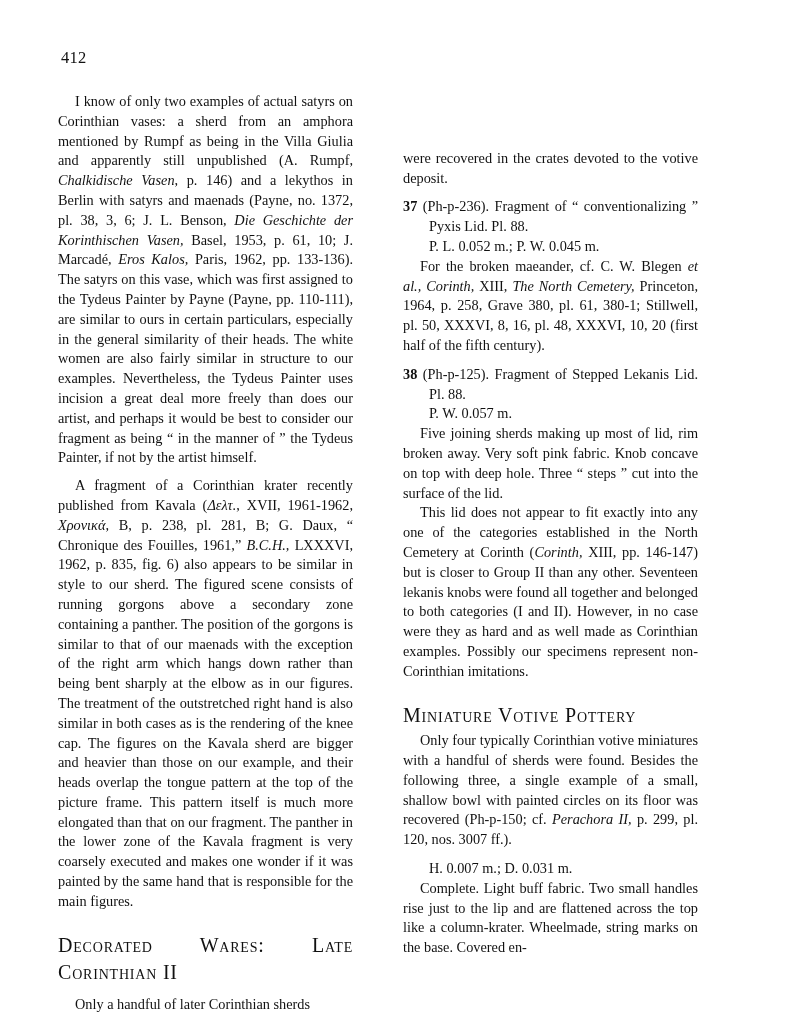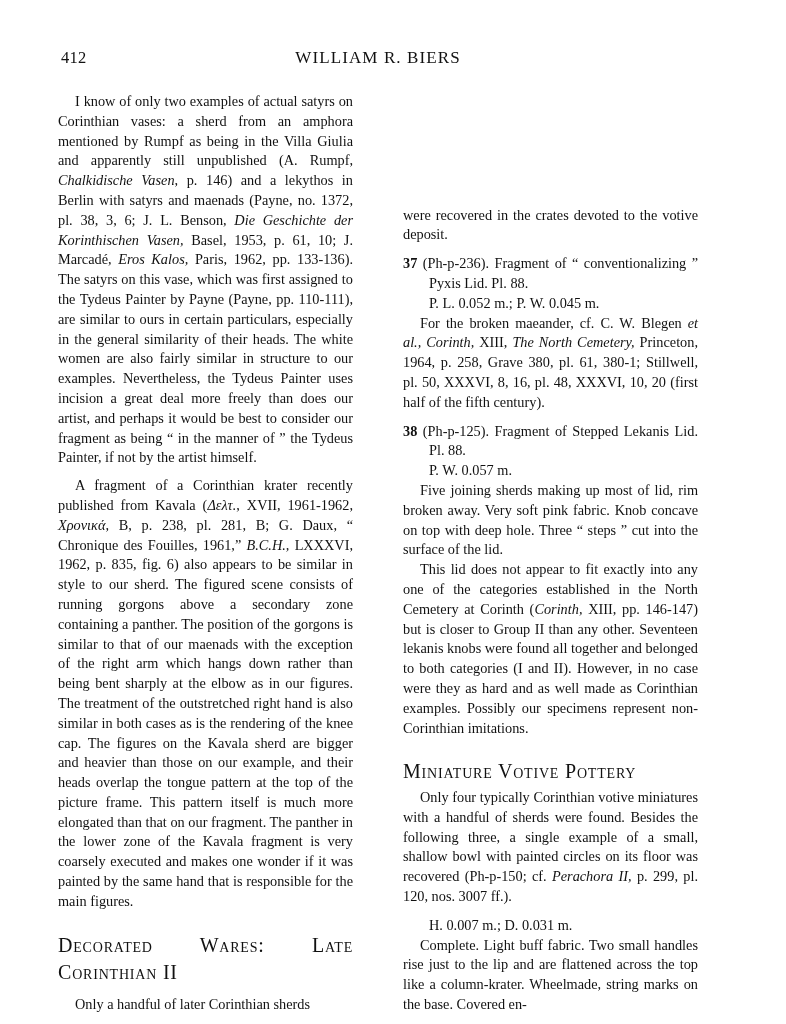--- a/index.html
+++ b/index.html
@@ -37,21 +37,21 @@
   .head-title {
     text-align: center;
     font-size: 17px;
     letter-spacing: 1.1px;
     font-variant: small-caps;
     text-transform: uppercase;
   }
   .columns {
     display: flex;
     gap: 50px;
-    align-items: flex-end;
+    align-items: center;
   }
   .col {
     width: 320px;
     font-size: 14.3px;
     line-height: 1.385;
     text-align: justify;
     hyphens: none;
   }
   p {
     margin: 0;
@@ -86,21 +86,20 @@
     margin-top: 8px;
   }
 </style>
 </head>
 <body>
 
 <div class="page">
 
   <div class="running-head">
     <span class="folio">412</span>
-    <div class="head-title">WILLIAM R. BIERS</div>
   </div>
 
   <div class="columns">
 
     <div class="col">
 
       <p class="indent"><span>I know of only two examples of actual satyrs on Corinthian vases: a sherd from an amphora mentioned by Rumpf as being in the Villa Giulia and apparently still unpublished (A. Rumpf, <i>Chalkidische Vasen</i>, p. 146) and a lekythos in Berlin with satyrs and maenads (Payne, no. 1372, pl. 38, 3, 6; J. L. Benson, <i>Die Geschichte der Korinthischen Vasen,</i> Basel, 1953, p. 61, 10; J. Marcadé, <i>Eros Kalos,</i> Paris, 1962, pp. 133-136). The satyrs on this vase, which was first assigned to the Tydeus Painter by Payne (Payne, pp. 110-111), are similar to ours in certain particulars, especially in the general similarity of their heads. The white women are also fairly similar in structure to our examples. Nevertheless, the Tydeus Painter uses incision a great deal more freely than does our artist, and perhaps it would be best to consider our fragment as being “ in the manner of ” the Tydeus Painter, if not by the artist himself.</span></p>
 
       <p class="indent gap-sm"><span>A fragment of a Corinthian krater recently published from Kavala (<i>Δελτ.</i>, XVII, 1961-1962, <i>Χρονικά</i>, B, p. 238, pl. 281, B; G. Daux, “ Chronique des Fouilles, 1961,” <i>B.C.H.,</i> LXXXVI, 1962, p. 835, fig. 6) also appears to be similar in style to our sherd. The figured scene consists of running gorgons above a secondary zone containing a panther. The position of the gorgons is similar to that of our maenads with the exception of the right arm which hangs down rather than being bent sharply at the elbow as in our figures. The treatment of the outstretched right hand is also similar in both cases as is the rendering of the knee cap. The figures on the Kavala sherd are bigger and heavier than those on our example, and their heads overlap the tongue pattern at the top of the picture frame. This pattern itself is much more elongated than that on our fragment. The panther in the lower zone of the Kavala fragment is very coarsely executed and makes one wonder if it was painted by the same hand that is responsible for the main figures.</span></p>
 

